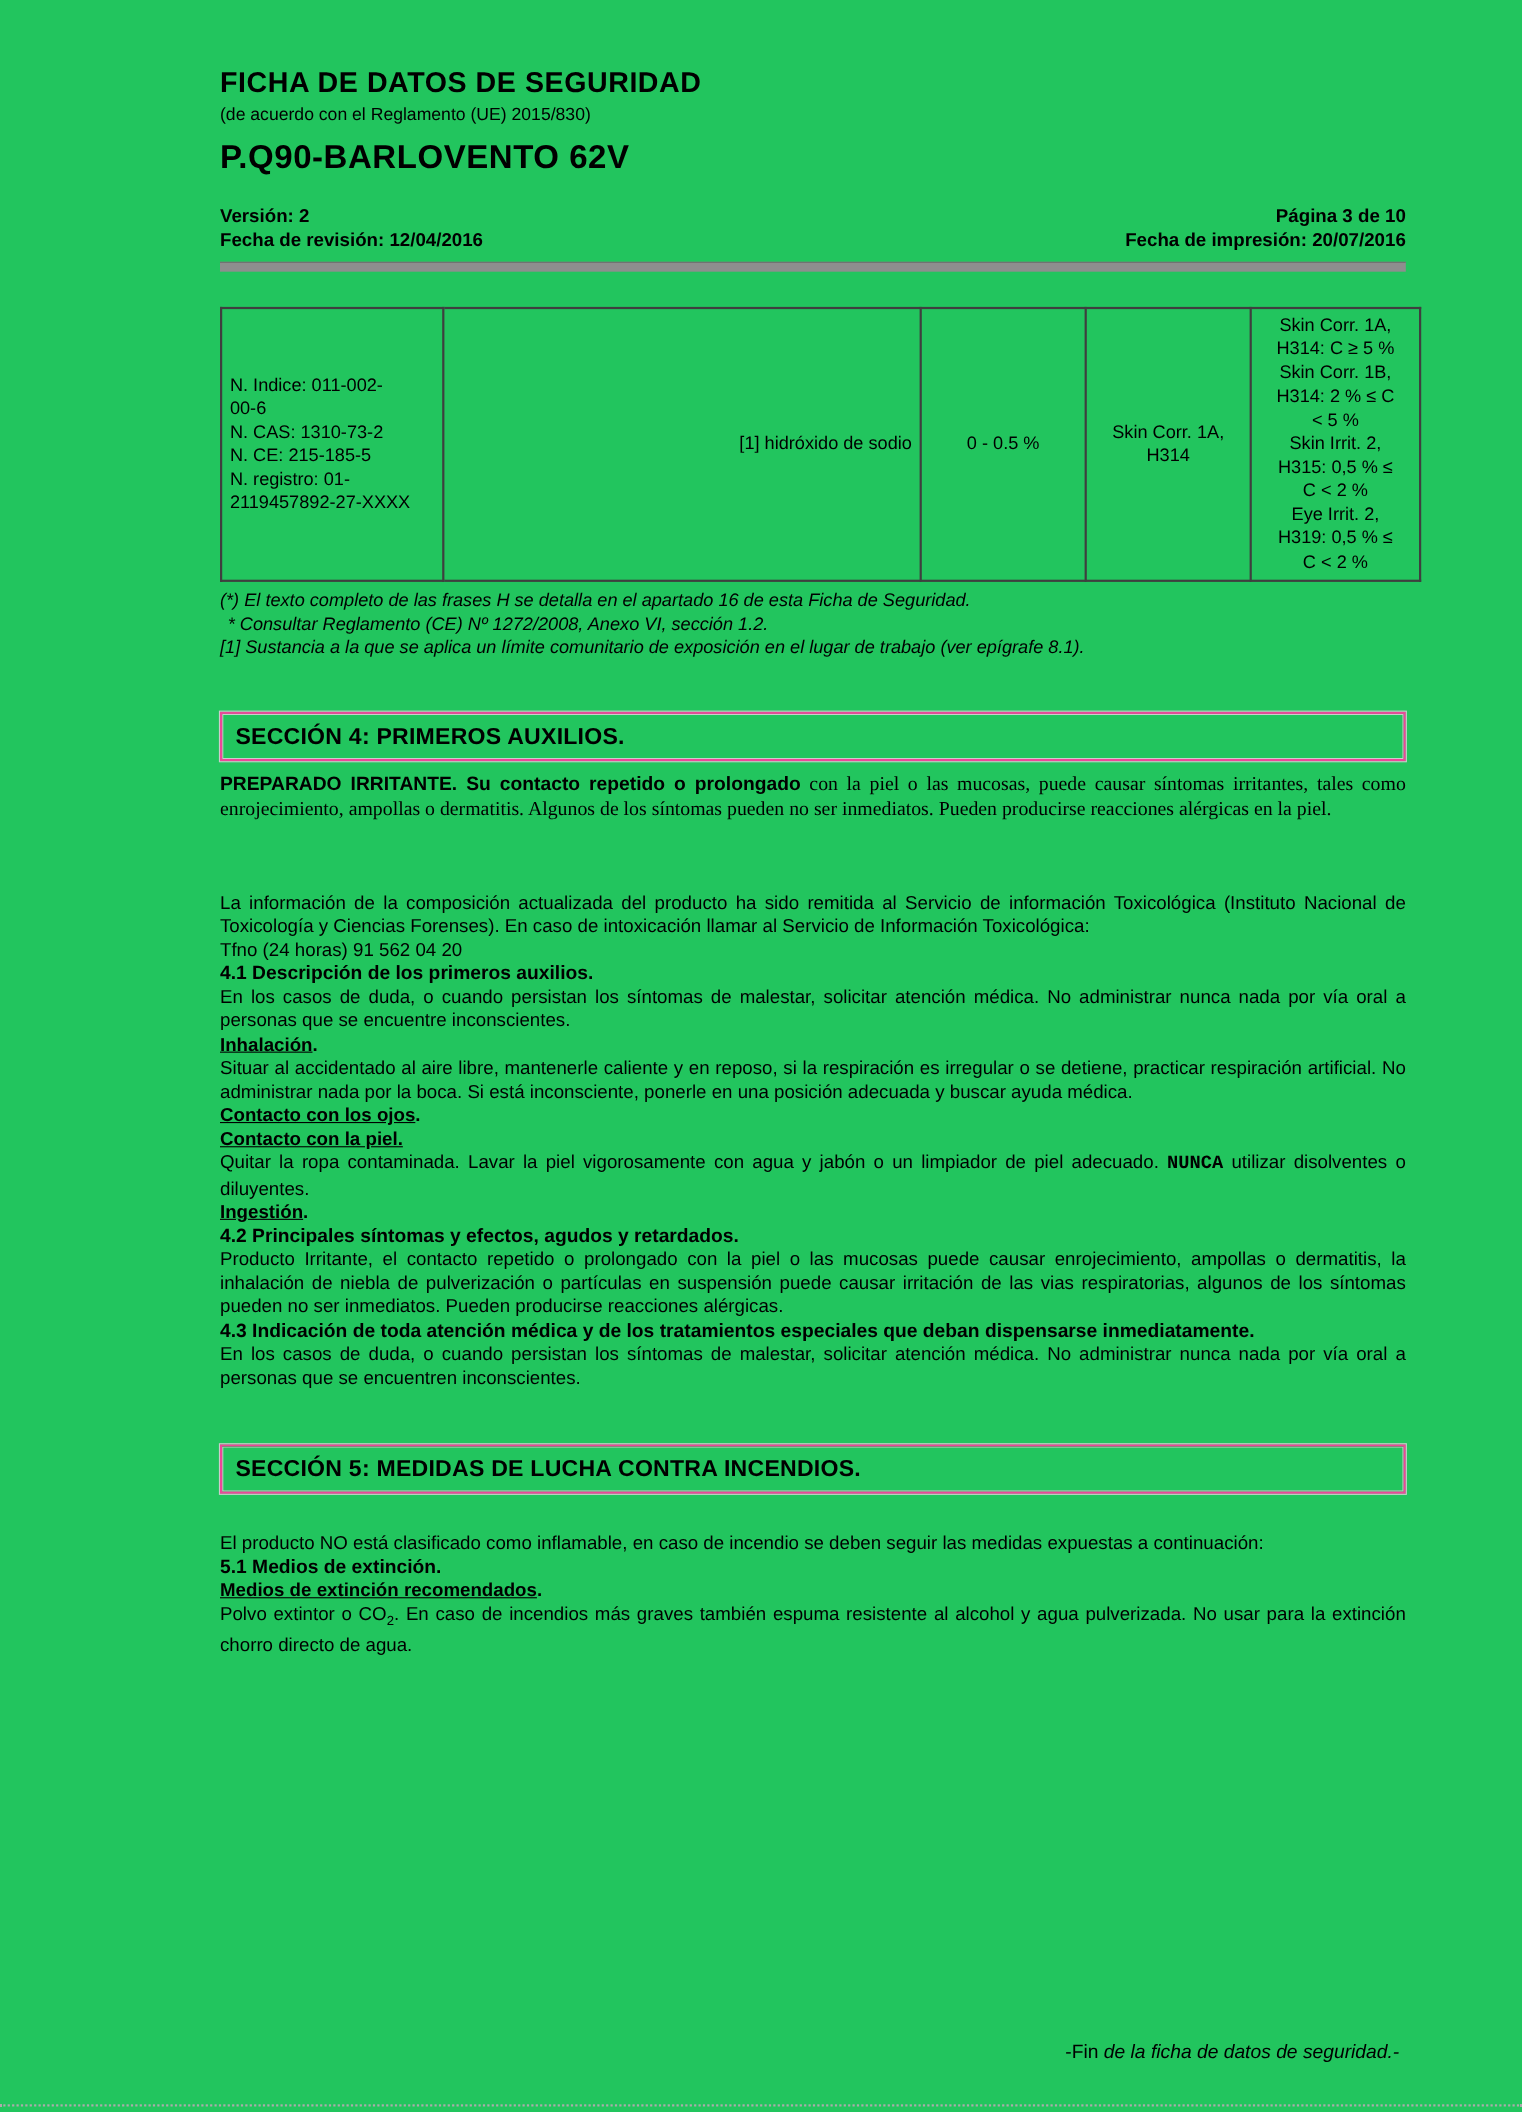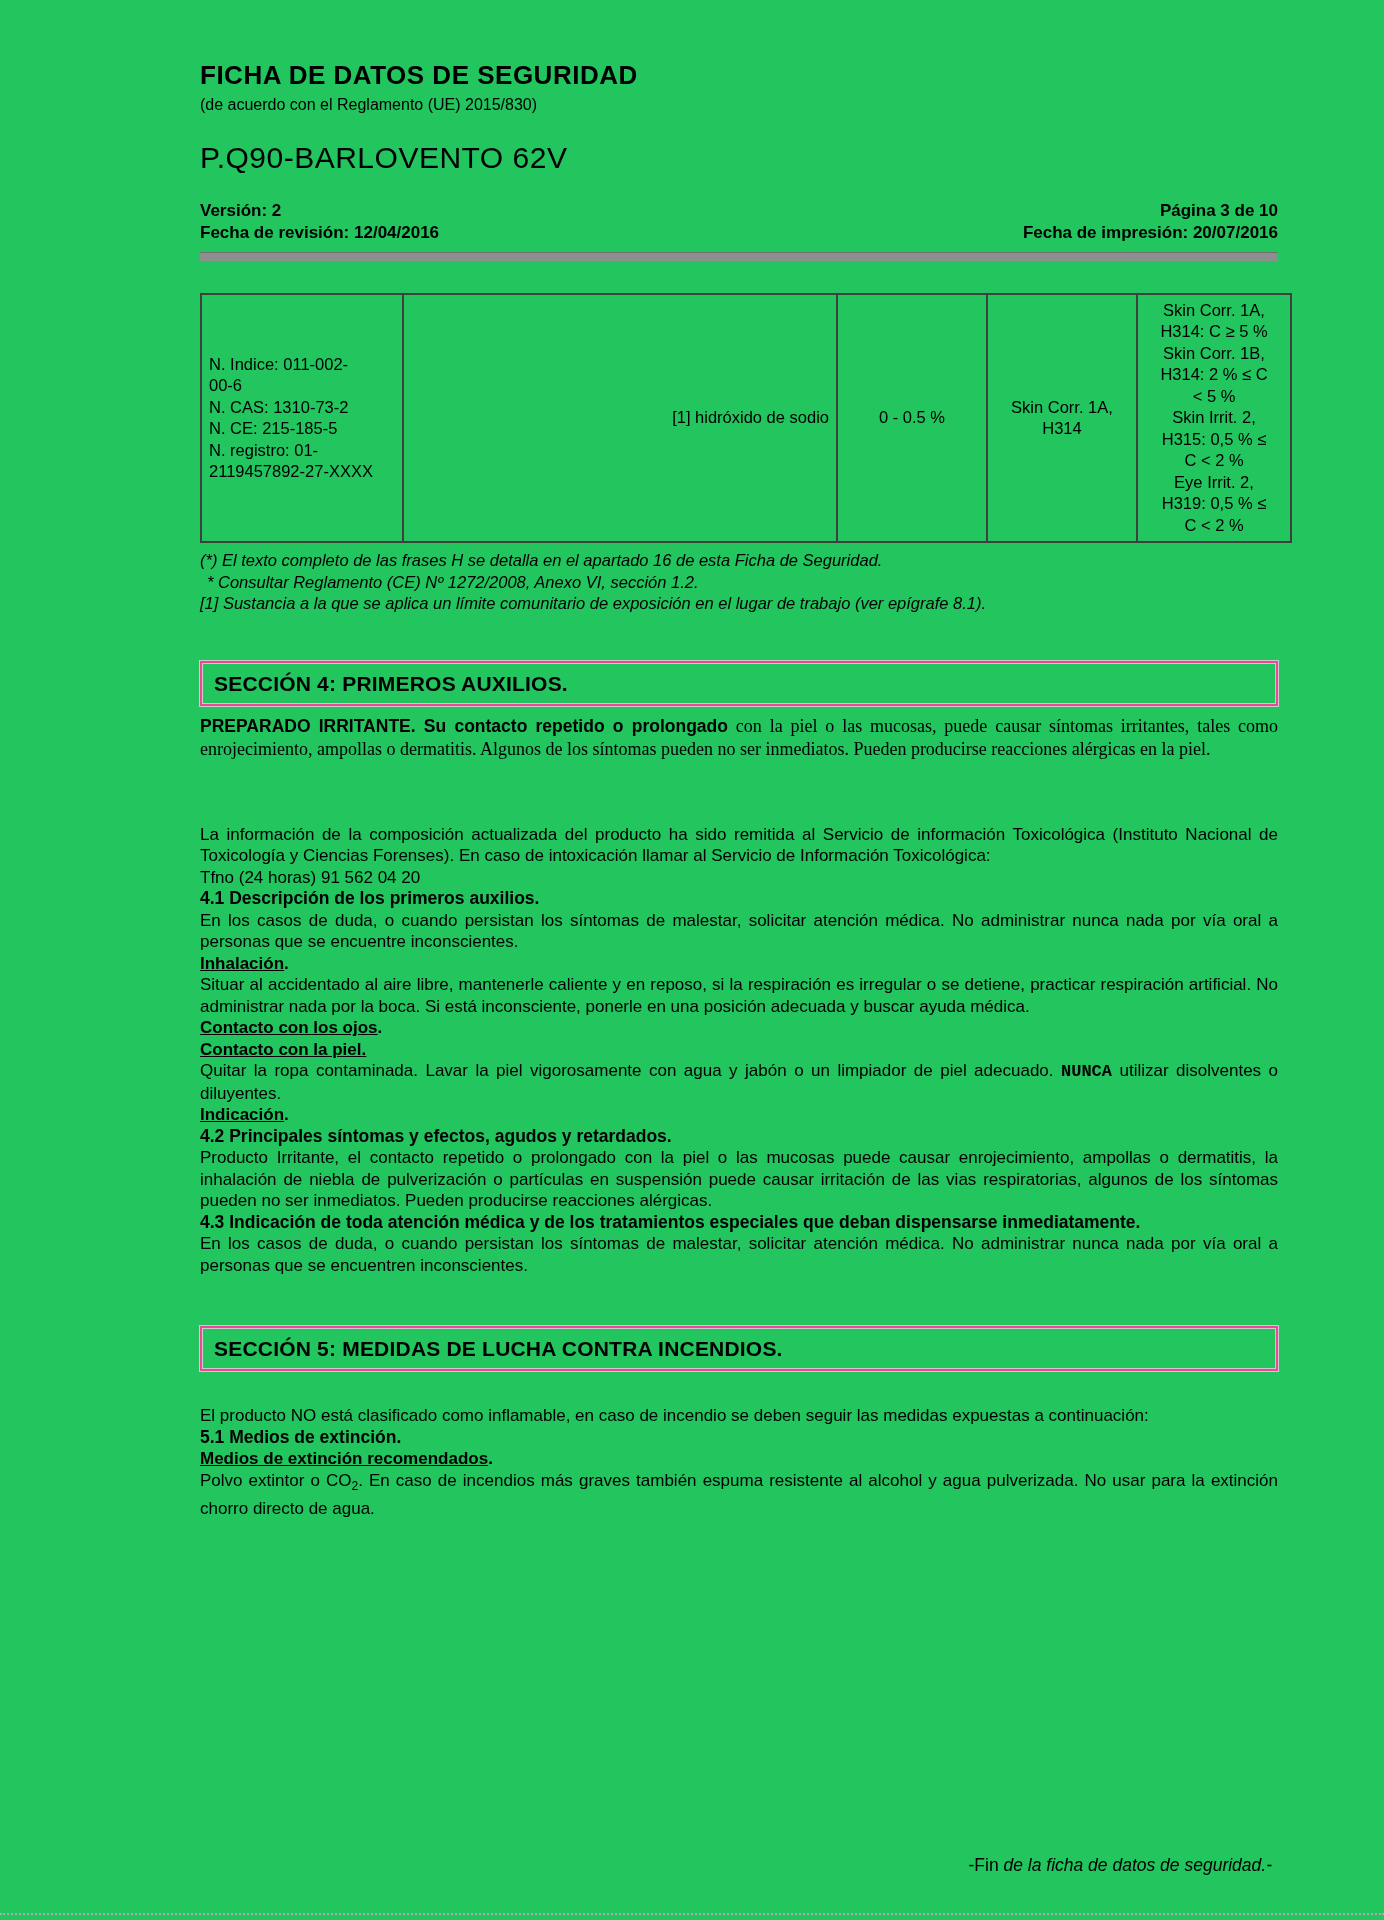--- a/index.html
+++ b/index.html
@@ -23,23 +23,23 @@
     margin: 60px 0 0 0;
     font-size: 26px;
     font-weight: bold;
     letter-spacing: 0.5px;
   }
   .doc-subtitle {
     margin-top: 5px;
     font-size: 16px;
   }
   .product-name {
-    margin-top: 27px;
+    margin-top: 13px;
     font-size: 30px;
-    font-weight: normal;
+    font-weight: bold;
     letter-spacing: 0.5px;
   }
   .meta-row {
     margin-top: 22px;
     display: flex;
     justify-content: space-between;
     font-size: 17px;
     font-weight: bold;
     line-height: 22px;
   }
@@ -219,21 +219,21 @@
     <p class="body-p justify">En los casos de duda, o cuando persistan los síntomas de malestar, solicitar atención médica. No administrar nunca nada por vía oral a personas que se encuentre inconscientes.</p>
 
     <p class="sub-head mt-sub"><span class="u">Inhalación</span><span>.</span></p>
     <p class="body-p justify">Situar al accidentado al aire libre, mantenerle caliente y en reposo, si la respiración es irregular o se detiene, practicar respiración artificial. No administrar nada por la boca. Si está inconsciente, ponerle en una posición adecuada y buscar ayuda médica.</p>
 
     <p class="sub-head mt-sub2"><span class="u">Contacto con los ojos</span><span>.</span></p>
 
     <p class="sub-head mt-sub2"><span class="u">Contacto con la piel.</span></p>
     <p class="body-p justify"><span>Quitar la ropa contaminada. Lavar la piel vigorosamente con agua y jabón o un limpiador de piel adecuado. </span><span class="b">NUNCA</span><span> utilizar disolventes o diluyentes.</span></p>
 
-    <p class="sub-head mt-sub2"><span class="u">Indicación</span><span>.</span></p>
+    <p class="sub-head mt-sub2"><span class="u">Ingestión</span><span>.</span></p>
 
     <p class="num-head mt-num">4.2 Principales síntomas y efectos, agudos y retardados.</p>
     <p class="body-p justify">Producto Irritante, el contacto repetido o prolongado con la piel o las mucosas puede causar enrojecimiento, ampollas o dermatitis, la inhalación de niebla de pulverización o partículas en suspensión puede causar irritación de las vias respiratorias, algunos de los síntomas pueden no ser inmediatos. Pueden producirse reacciones alérgicas.</p>
 
     <p class="num-head mt-num">4.3 Indicación de toda atención médica y de los tratamientos especiales que deban dispensarse inmediatamente.</p>
     <p class="body-p justify">En los casos de duda, o cuando persistan los síntomas de malestar, solicitar atención médica. No administrar nunca nada por vía oral a personas que se encuentren inconscientes.</p>
 
     <div class="section-box section5-box">
       <span>SECCIÓN 5: MEDIDAS DE LUCHA CONTRA INCENDIOS.</span>
     </div>

